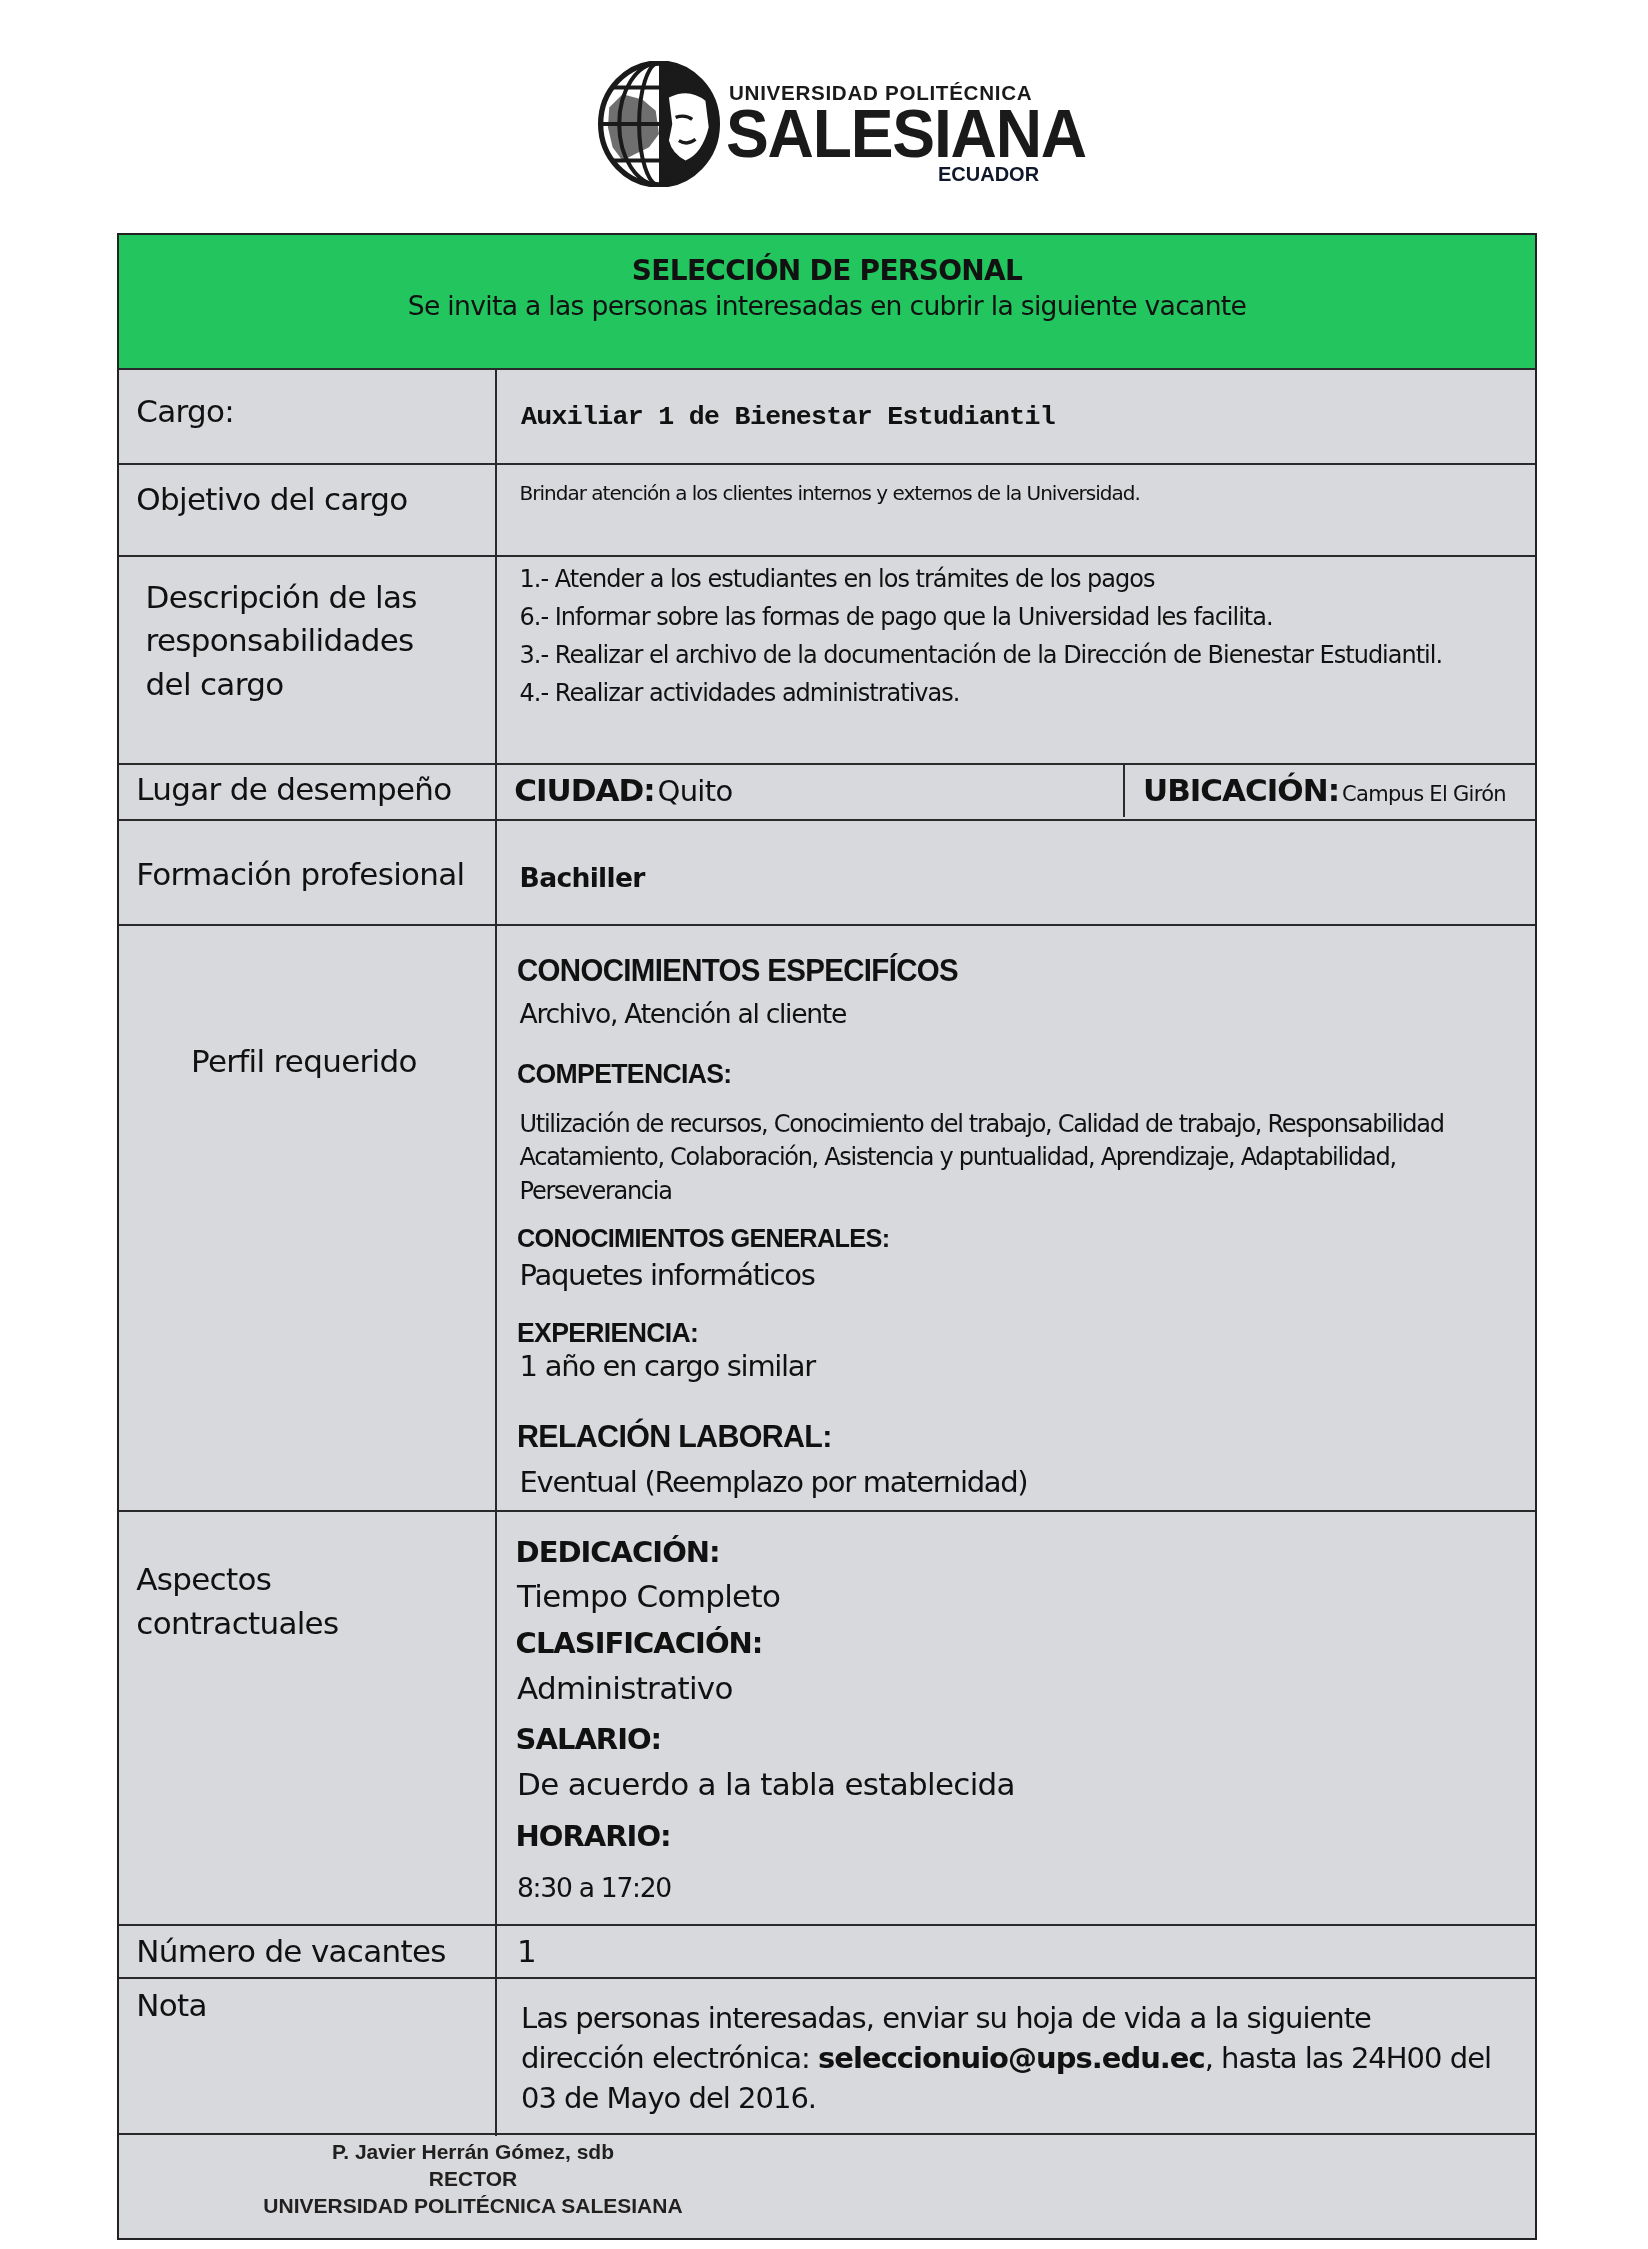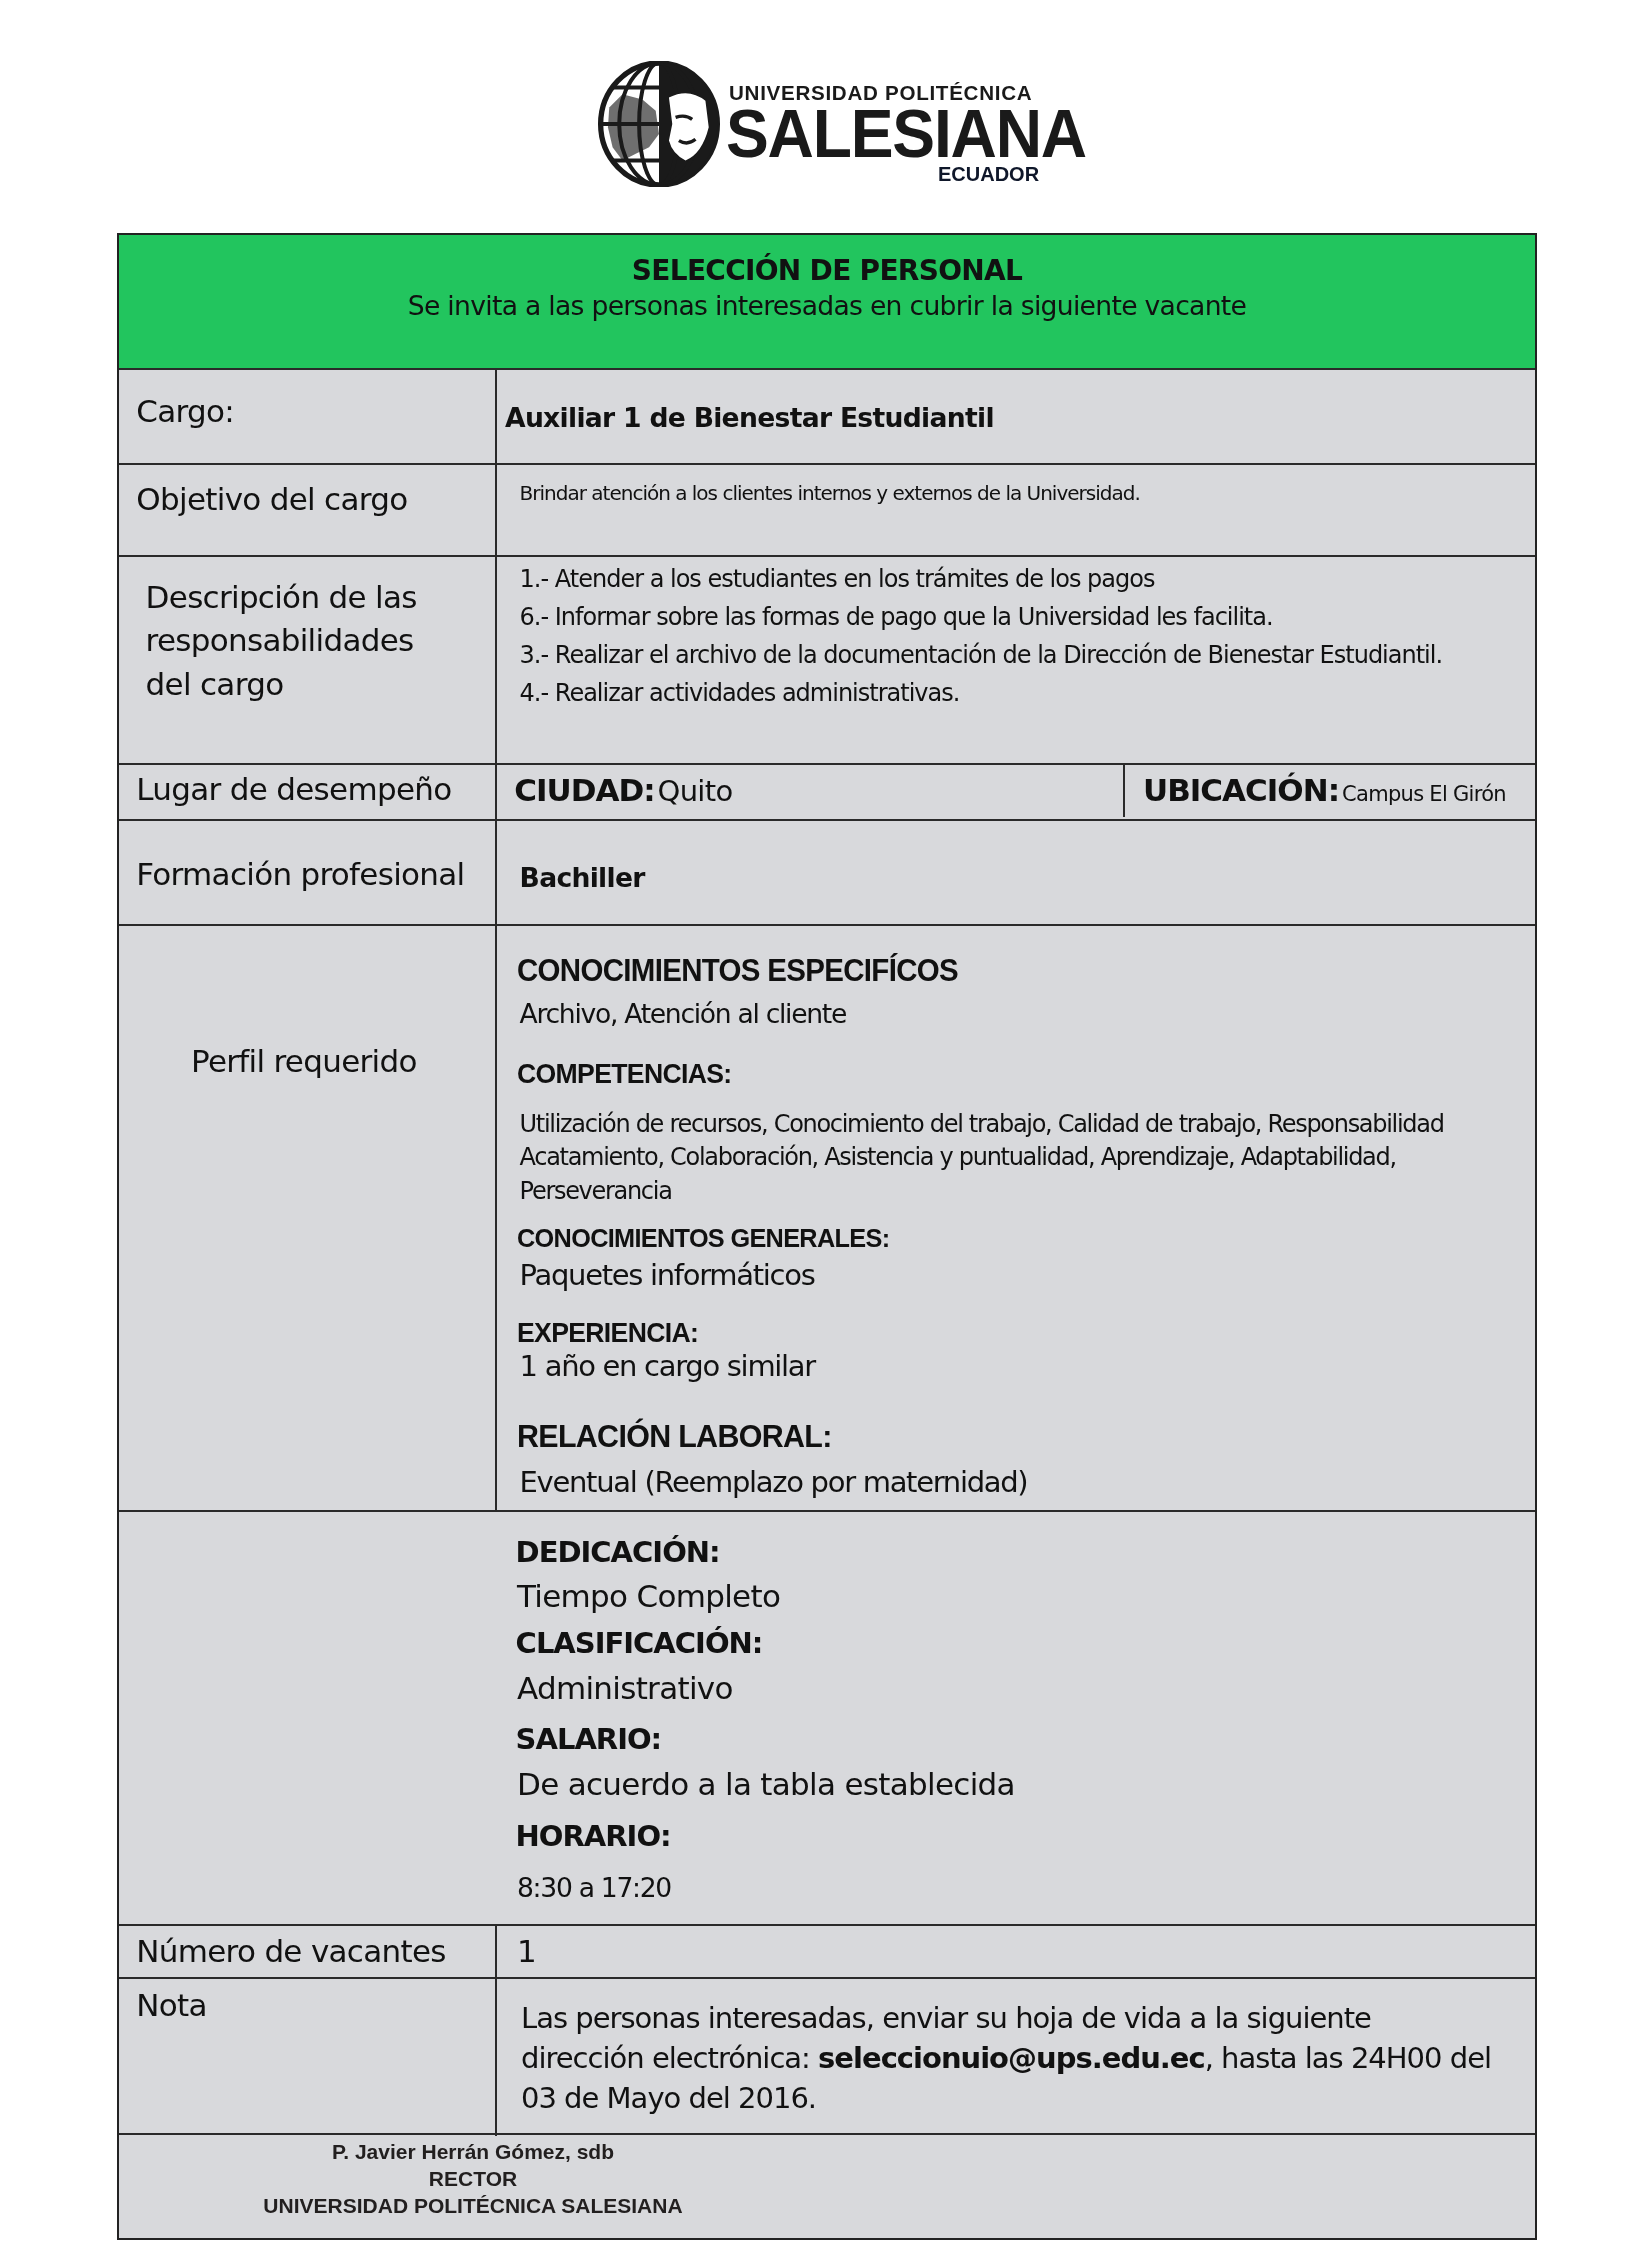--- a/index.html
+++ b/index.html
@@ -95,21 +95,21 @@
   <div class="row header">
     <div class="header-title">SELECCIÓN DE PERSONAL</div>
     <div class="header-sub">Se invita a las personas interesadas en cubrir la siguiente vacante</div>
   </div>
 
   <div class="row" style="top:135px;height:95px;">
     <div class="cell-label">
       <div class="lbl" style="left:17.3px;top:18.6px;">Cargo:</div>
     </div>
     <div class="cell-value">
-      <div class="val-bold" style="left:8px;top:32px;">Auxiliar 1 de Bienestar Estudiantil</div>
+      <div class="val-bold" style="left:24px;top:32px;font-family:Liberation Mono, monospace;">Auxiliar 1 de Bienestar Estudiantil</div>
     </div>
   </div>
 
   <div class="row" style="top:230px;height:92px;">
     <div class="cell-label">
       <div class="lbl" style="left:17.3px;top:12px;">Objetivo del cargo</div>
     </div>
     <div class="cell-value">
       <div class="val-small" style="left:22.6px;top:16px;">Brindar atención a los clientes internos y externos de la Universidad.</div>
     </div>
@@ -171,20 +171,24 @@
       <div class="perfil-h" style="top:297px;font-size:26.6px;">CONOCIMIENTOS GENERALES:</div>
       <div class="perfil-t" style="top:332px;font-size:29px;">Paquetes informáticos</div>
       <div class="perfil-h" style="top:391px;font-size:28px;">EXPERIENCIA:</div>
       <div class="perfil-t" style="top:423px;font-size:29px;">1 año en cargo similar</div>
       <div class="perfil-h" style="top:492px;font-size:32px;">RELACIÓN LABORAL:</div>
       <div class="perfil-t" style="top:539px;font-size:29px;">Eventual (Reemplazo por maternidad)</div>
     </div>
   </div>
 
   <div class="row" style="top:1277px;height:414px;">
+    <div class="cell-label">
+      <div class="lbl" style="left:17.3px;top:45px;">Aspectos</div>
+      <div class="lbl" style="left:17.3px;top:89px;">contractuales</div>
+    </div>
     <div class="cell-value">
       <div class="asp-h" style="top:22.6px;">DEDICACIÓN:</div>
       <div class="asp-t" style="top:66px;">Tiempo Completo</div>
       <div class="asp-h" style="top:114px;">CLASIFICACIÓN:</div>
       <div class="asp-t" style="top:158px;">Administrativo</div>
       <div class="asp-h" style="top:210px;">SALARIO:</div>
       <div class="asp-t" style="top:254px;">De acuerdo a la tabla establecida</div>
       <div class="asp-h" style="top:307px;">HORARIO:</div>
       <div class="asp-t" style="top:360px;font-size:26.6px;letter-spacing:-1.3px;">8:30 a 17:20</div>
     </div>

